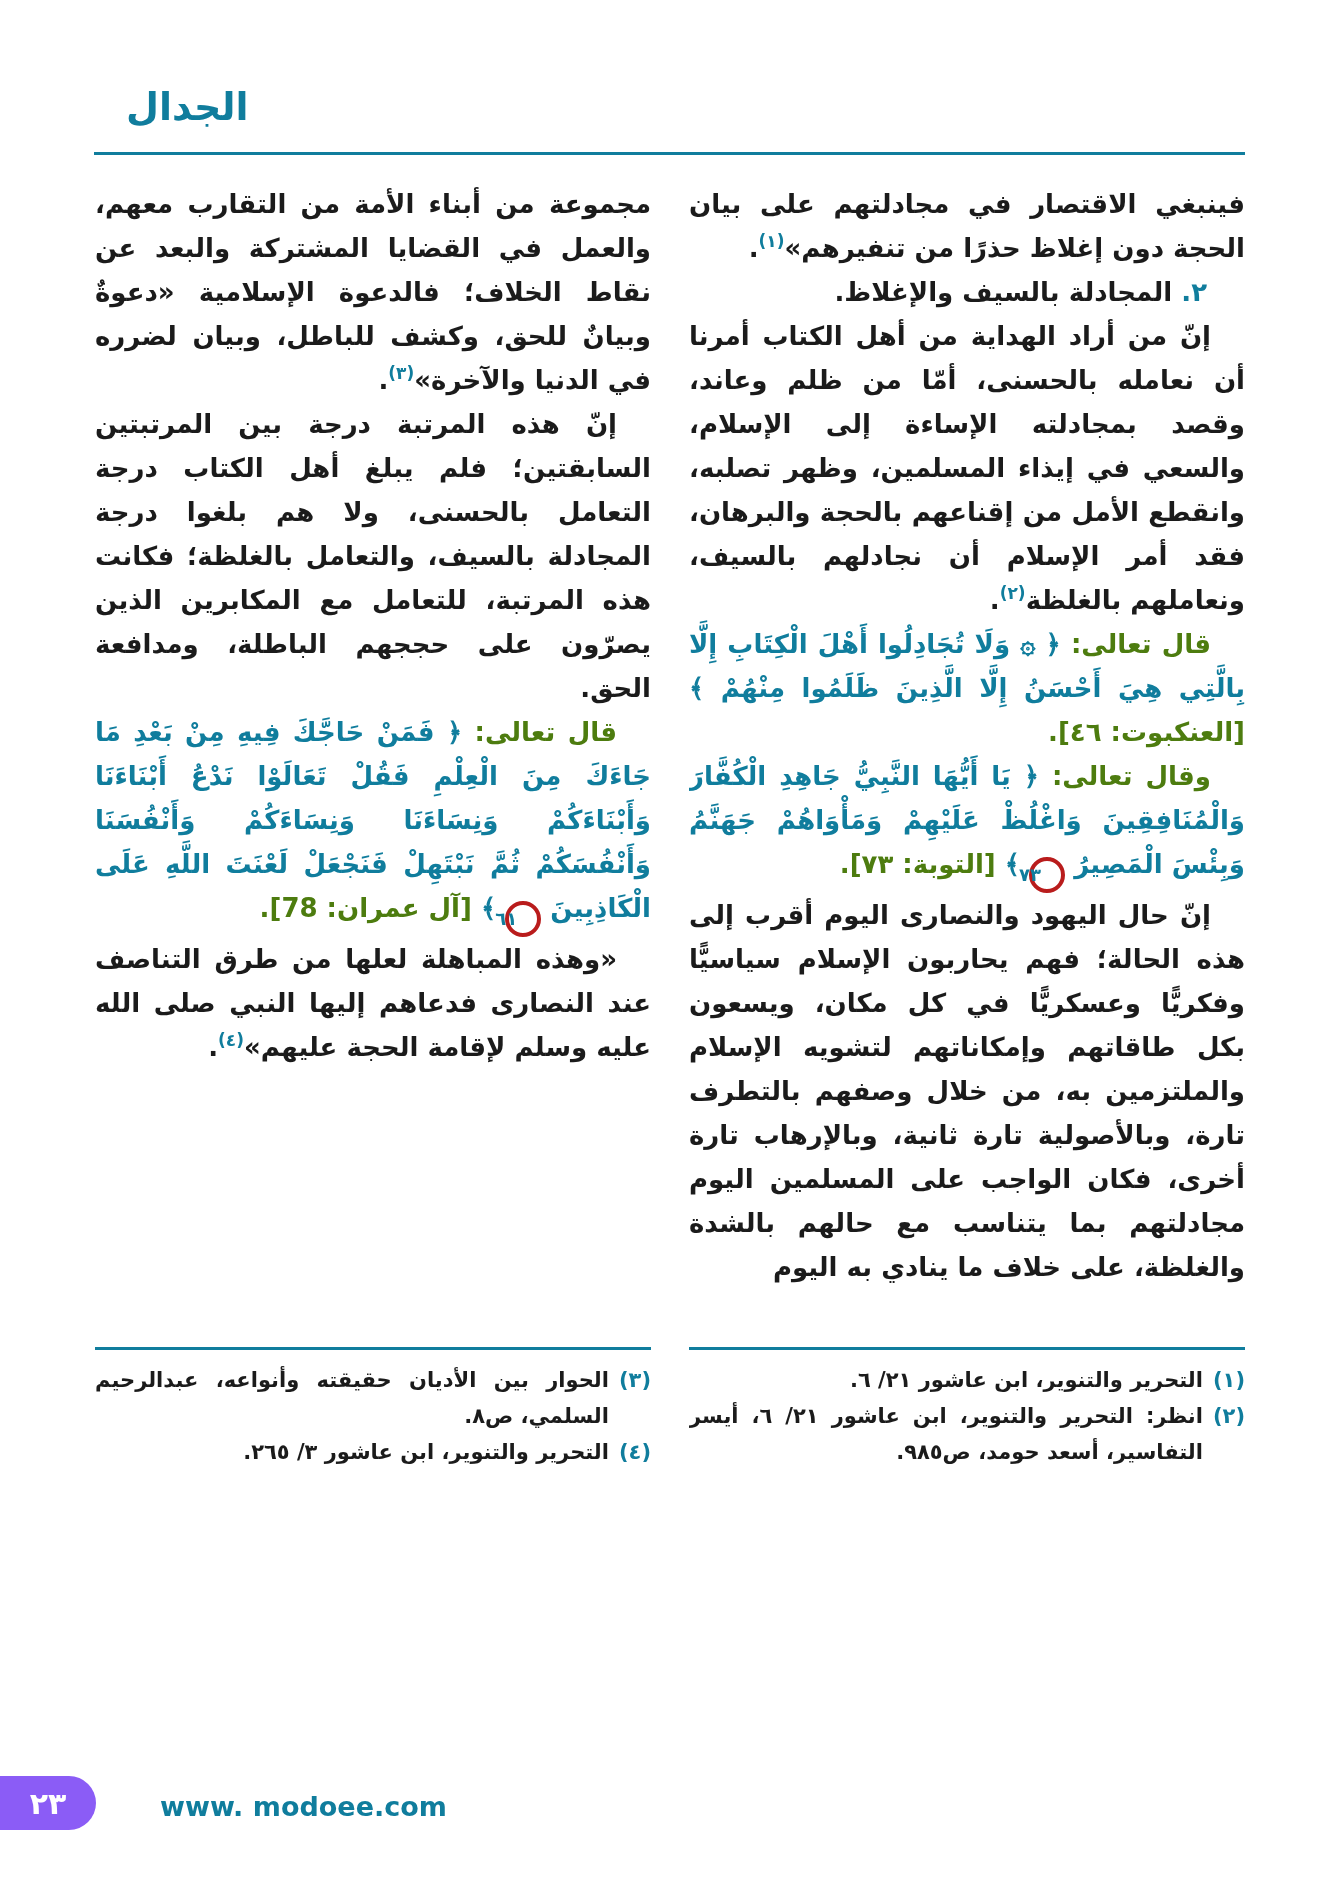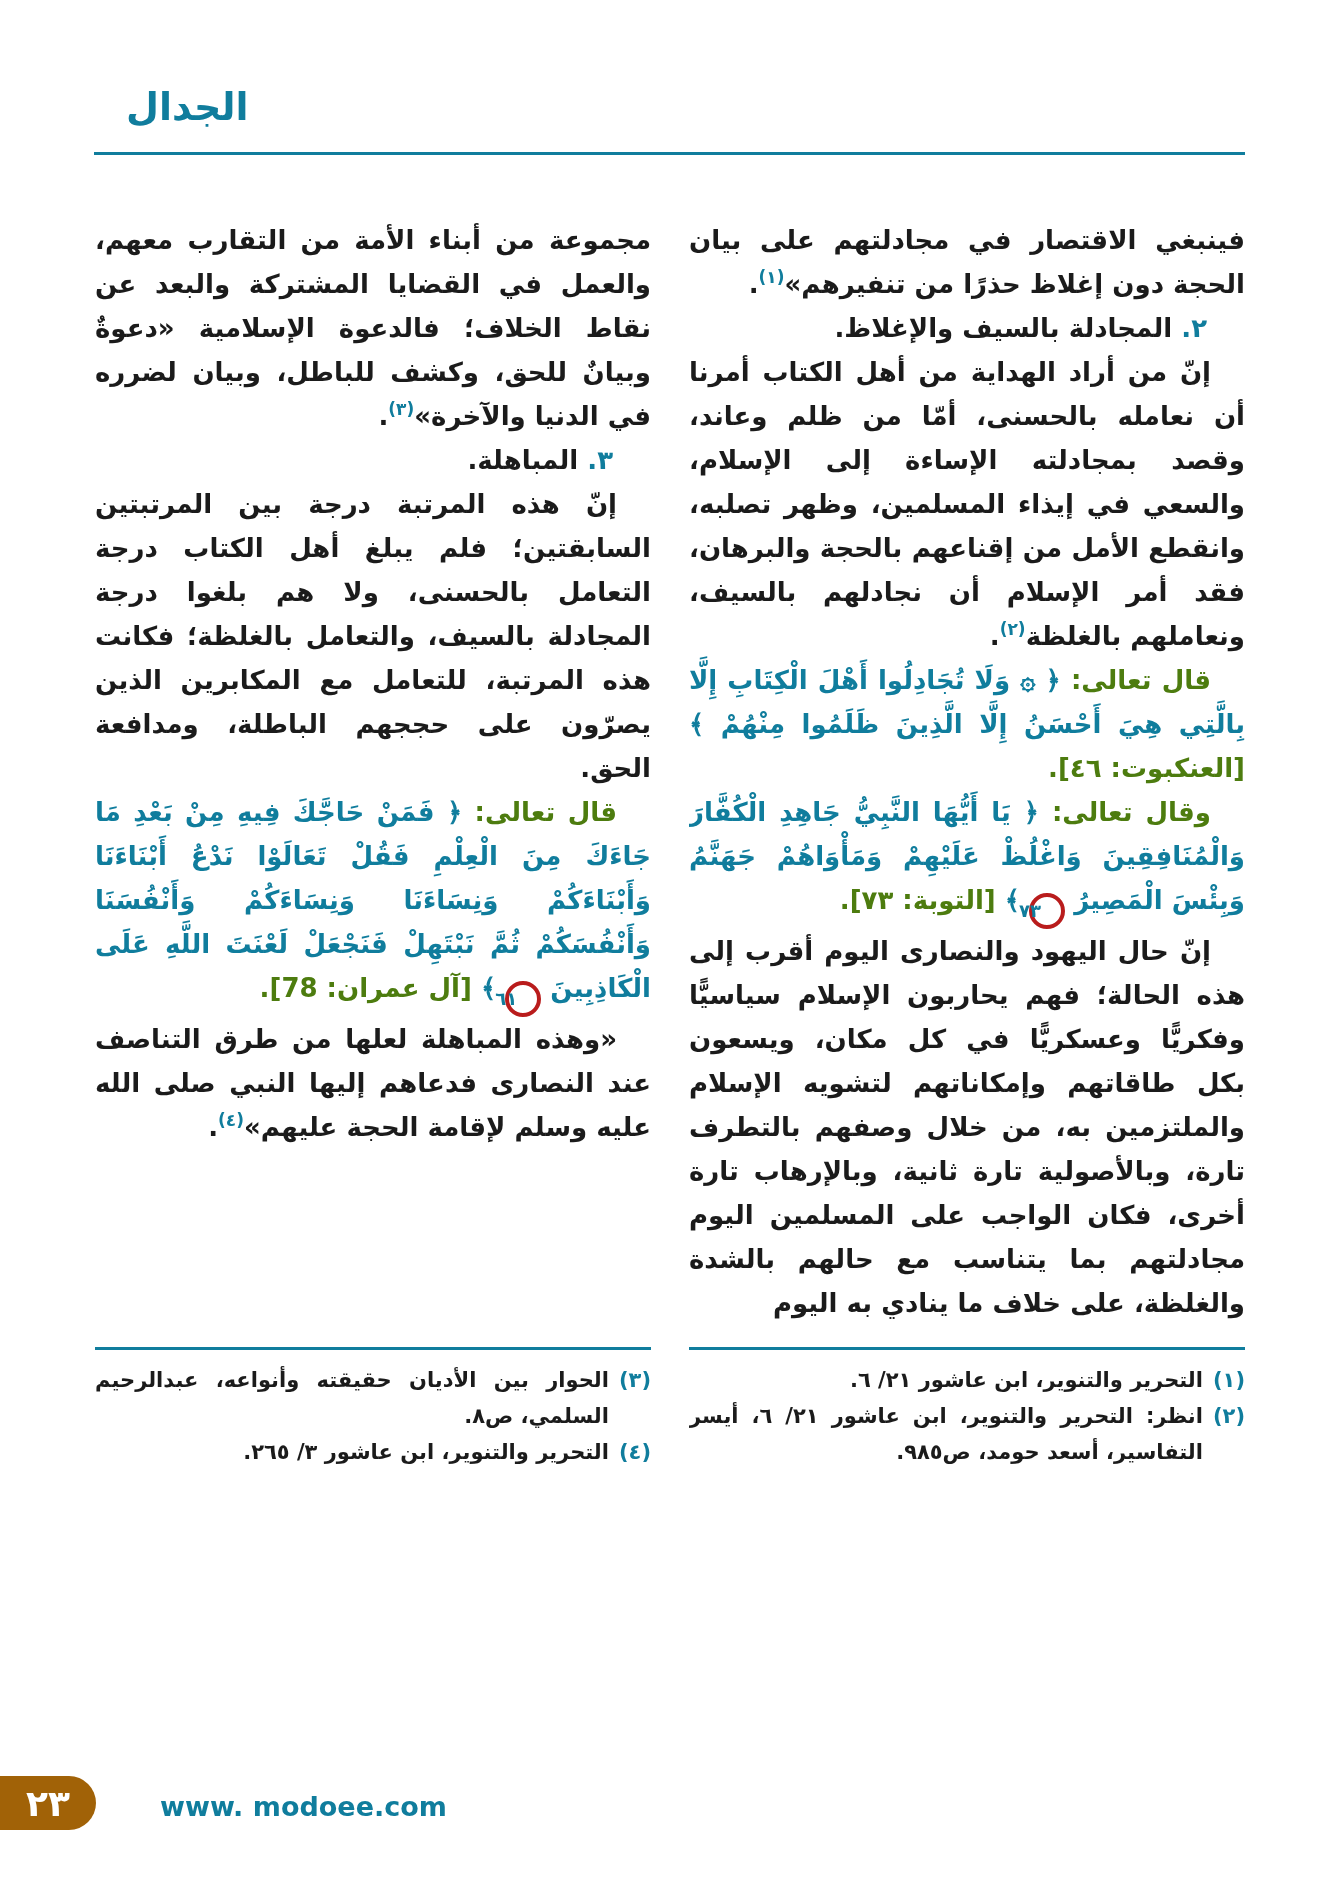--- a/index.html
+++ b/index.html
@@ -40,21 +40,20 @@
     left: 95px;
     height: 1288px;
     display: flex;
     gap: 38px;
   }
   .column {
     flex: 1 1 0;
     display: flex;
     flex-direction: column;
     overflow: hidden;
-    margin-top: 36px;
   }
   p.body, p.quran, p.heading {
     font-size: 26px;
     line-height: 44px;
     font-weight: 700;
     text-align: justify;
   }
   p.indent { text-indent: 34px; }
   p.heading { text-indent: 38px; }
   .heading .num { color: #107d9d; }
@@ -100,27 +99,27 @@
   }
   .fn-num { color: #107d9d; flex: 0 0 auto; }
   .fn-text { flex: 1 1 auto; }
   
   .page-badge {
     position: absolute;
     left: 0;
     bottom: 60px;
     width: 96px;
     height: 54px;
-    background: #a16207;
+    background: #8b5cf6;
     border-radius: 0 27px 27px 0;
     color: #ffffff;
     display: flex;
     align-items: center;
     justify-content: center;
-    font-size: 36px;
+    font-size: 30px;
     font-weight: 700;
   }
   .site-url {
     position: absolute;
     left: 160px;
     bottom: 68px;
     color: #107d9d;
     font-size: 27px;
     font-weight: 700;
     direction: ltr;
@@ -174,24 +173,20 @@
         <div class="footnote">
           <span class="fn-num">(٢)</span>
           <span class="fn-text">انظر: التحرير والتنوير، ابن عاشور ٢١/ ٦، أيسر التفاسير، أسعد حومد، ص٩٨٥.</span>
         </div>
       </div>
     </div>
 
     <div class="column">
       <p class="body"><span>مجموعة من أبناء الأمة من التقارب معهم، والعمل في القضايا المشتركة والبعد عن نقاط الخلاف؛ فالدعوة الإسلامية «دعوةٌ وبيانٌ للحق، وكشف للباطل، وبيان لضرره في الدنيا والآخرة»</span><sup class="fn-marker">(٣)</sup><span>.</span></p>
 
-      <p class="heading">
-        <span class="num">٣.</span>
-        <span>المباهلة.</span>
-      </p>
 
       <p class="body indent"><span>إنّ هذه المرتبة درجة بين المرتبتين السابقتين؛ فلم يبلغ أهل الكتاب درجة التعامل بالحسنى، ولا هم بلغوا درجة المجادلة بالسيف، والتعامل بالغلظة؛ فكانت هذه المرتبة، للتعامل مع المكابرين الذين يصرّون على حججهم الباطلة، ومدافعة الحق.</span></p>
 
       <p class="quran indent">
         <span class="intro">قال تعالى:</span>
         <span class="bracket">﴿</span>
         <span class="verse-text">فَمَنْ حَاجَّكَ فِيهِ مِنْ بَعْدِ مَا جَاءَكَ مِنَ الْعِلْمِ فَقُلْ تَعَالَوْا نَدْعُ أَبْنَاءَنَا وَأَبْنَاءَكُمْ وَنِسَاءَنَا وَنِسَاءَكُمْ وَأَنْفُسَنَا وَأَنْفُسَكُمْ ثُمَّ نَبْتَهِلْ فَنَجْعَلْ لَعْنَتَ اللَّهِ عَلَى الْكَاذِبِينَ</span>
         <span class="ayah-num">٦١</span>
         <span class="bracket">﴾</span>
         <span class="ref">[آل عمران: 78].</span>

